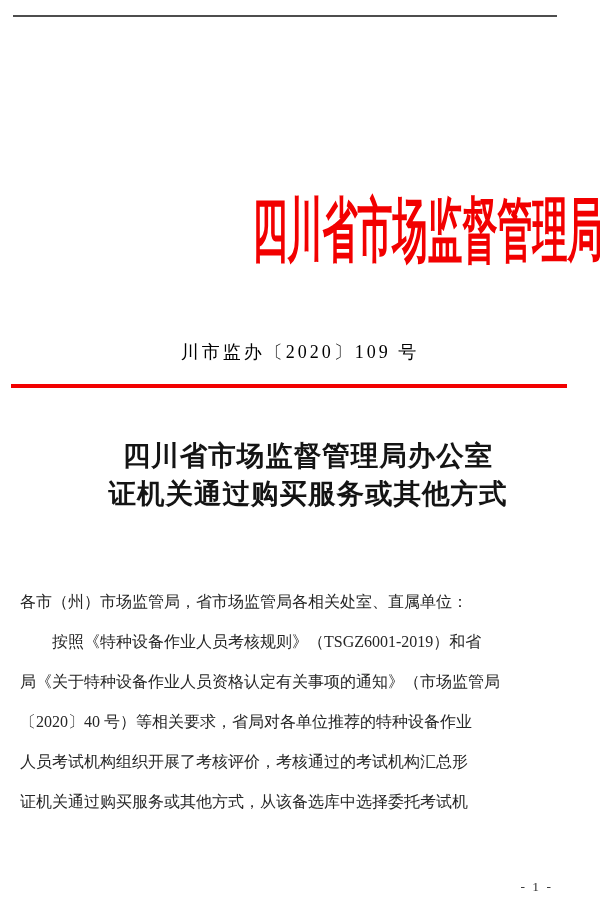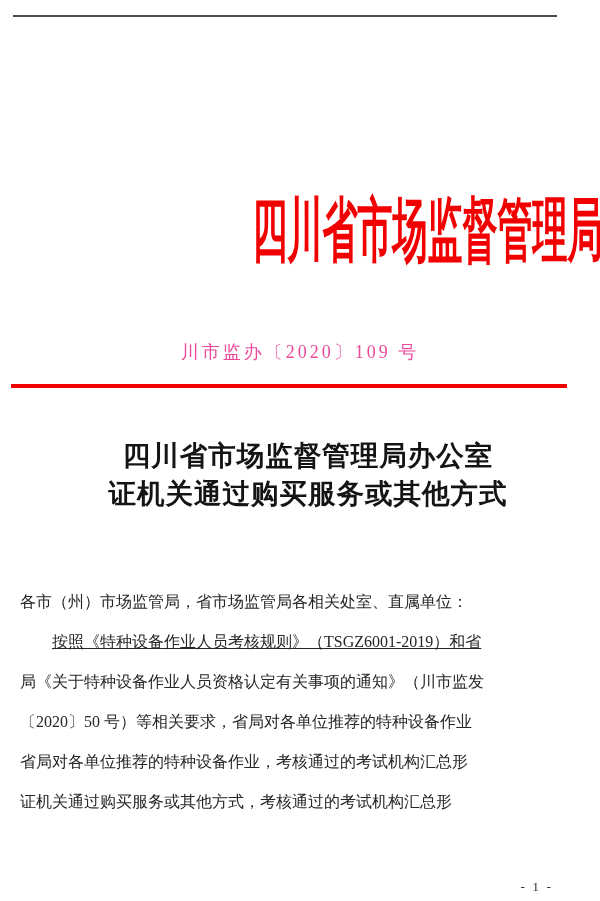--- a/index.html
+++ b/index.html
@@ -47,21 +47,21 @@
     letter-spacing: 0;
   }
   .doc-number {
     position: absolute;
     top: 340px;
     left: 0;
     width: 600px;
     text-align: center;
     font-size: 18px;
     letter-spacing: 3px;
-    color: #ec4899;
+    color: #000000;
   }
   .red-rule {
     position: absolute;
     top: 384px;
     left: 11px;
     width: 556px;
     height: 4px;
     background: var(--accent-red, #f20000);
   }
   .notice-title {
@@ -84,21 +84,20 @@
     font-size: 16px;
     line-height: 40px;
     color: #262626;
   }
   .body-line {
     height: 40px;
     white-space: nowrap;
   }
   .body-line.indent {
     text-indent: 2em;
-    text-decoration: underline;
   }
   .page-number {
     position: absolute;
     top: 879px;
     left: 0;
     width: 600px;
     text-align: right;
     padding-right: 47px;
     box-sizing: border-box;
     font-size: 13.5px;
@@ -122,23 +121,23 @@
   <div class="red-rule"></div>
 
   <div class="notice-title">
     <div>四川省市场监督管理局办公室</div>
     <div>证机关通过购买服务或其他方式</div>
   </div>
 
   <div class="body-text">
     <div class="body-line">各市（州）市场监管局，省市场监管局各相关处室、直属单位：</div>
     <div class="body-line indent">按照《特种设备作业人员考核规则》（TSGZ6001-2019）和省</div>
-    <div class="body-line">局《关于特种设备作业人员资格认定有关事项的通知》（川市监发</div>
-    <div class="body-line">〔2020〕50 号）等相关要求，省局对各单位推荐的特种设备作业</div>
-    <div class="body-line">省局对各单位推荐的特种设备作业，考核通过的考试机构汇总形</div>
-    <div class="body-line">证机关通过购买服务或其他方式，考核通过的考试机构汇总形</div>
+    <div class="body-line">局《关于特种设备作业人员资格认定有关事项的通知》（市场监管局</div>
+    <div class="body-line">〔2020〕40 号）等相关要求，省局对各单位推荐的特种设备作业</div>
+    <div class="body-line">人员考试机构组织开展了考核评价，考核通过的考试机构汇总形</div>
+    <div class="body-line">证机关通过购买服务或其他方式，从该备选库中选择委托考试机</div>
   </div>
 
   <div class="page-number">
     <span>- 1 -</span>
   </div>
 
 </div>
 
 </body></html>

